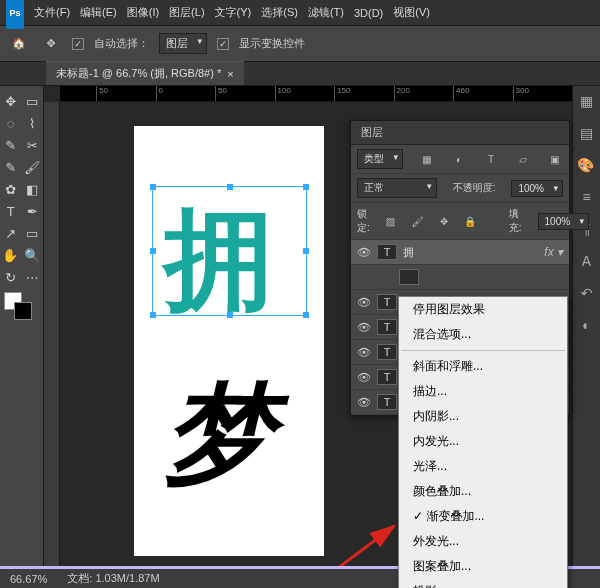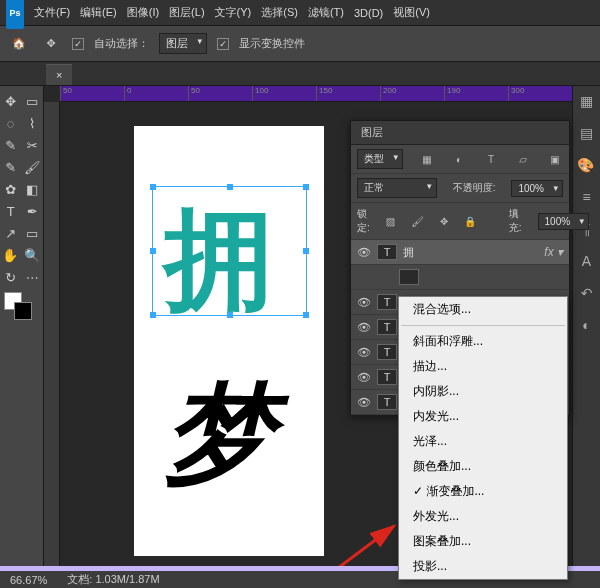--- a/index.html
+++ b/index.html
@@ -14,21 +14,21 @@
 .chk { width:12px; height:12px; border:1px solid #888; display:inline-flex; align-items:center; justify-content:center; color:#ddd; font-size:9px; }
 .tabbar { background:#323232; height:24px; display:flex; align-items:flex-end; padding-left:46px; border-bottom:1px solid #1a1a1a; }
 .doc-tab { background:#464646; padding:4px 10px; color:#ddd; font-size:11px; display:flex; gap:6px; align-items:center; border-top:1px solid #555; }
 .main { display:flex; height:calc(588px - 26px - 36px - 24px - 22px); }
 .tools { width:44px; background:#464646; border-right:1px solid #1a1a1a; display:grid; grid-template-columns:1fr 1fr; grid-auto-rows:22px; padding-top:4px; }
 .tool { display:flex; align-items:center; justify-content:center; color:#ccc; cursor:default; font-size:13px; }
 .swatches { grid-column:1/3; height:30px; position:relative; margin-top:4px; }
 .sw-fg { width:18px; height:18px; background:#fff; border:1px solid #888; position:absolute; left:4px; top:0; }
 .sw-bg { width:18px; height:18px; background:#000; border:1px solid #888; position:absolute; left:14px; top:10px; }
 .canvas-zone { flex:1; background:#282828; position:relative; overflow:hidden; }
-.ruler-h { position:absolute; top:0; left:16px; right:0; height:16px; background:#4c1d95; border-bottom:1px solid #1a1a1a; display:flex; font-size:8px; color:#888; }
+.ruler-h { position:absolute; top:0; left:16px; right:0; height:16px; background:#000000; border-bottom:1px solid #1a1a1a; display:flex; font-size:8px; color:#888;padding-left:36px; }
 .ruler-h span { flex:1; border-left:1px solid #555; padding-left:2px; }
 .ruler-v { position:absolute; left:0; top:16px; bottom:0; width:16px; background:#3c3c3c; border-right:1px solid #1a1a1a; }
 .canvas { position:absolute; left:90px; top:40px; width:190px; height:430px; background:#fff; }
 .canvas .big1 { font-family:"SimSun",serif; font-size:110px; color:#1aa89e; position:absolute; left:30px; top:60px; font-weight:bold; }
 .canvas .big2 { font-family:"SimSun",serif; font-size:110px; color:#000; position:absolute; left:30px; top:235px; font-weight:bold; font-style:italic; }
 .sel-box { position:absolute; left:108px; top:100px; width:155px; height:130px; border:1px solid #3af; pointer-events:none; }
 .sel-box i { position:absolute; width:6px; height:6px; background:#3af; }
 .sel-box i:nth-child(1){left:-3px;top:-3px;} .sel-box i:nth-child(2){right:-3px;top:-3px;}
 .sel-box i:nth-child(3){left:-3px;bottom:-3px;} .sel-box i:nth-child(4){right:-3px;bottom:-3px;}
 .sel-box i:nth-child(5){left:50%;top:-3px;margin-left:-3px;} .sel-box i:nth-child(6){left:50%;bottom:-3px;margin-left:-3px;}
@@ -44,21 +44,21 @@
 .layer-list { max-height:240px; overflow:hidden; }
 .layer { display:flex; align-items:center; padding:4px 6px; gap:6px; border-bottom:1px solid #3a3a3a; }
 .layer.selected { background:#5b5b5b; }
 .eye { width:14px; text-align:center; color:#ccc; }
 .thumb { width:20px; height:16px; background:#2a2a2a; border:1px solid #666; display:flex; align-items:center; justify-content:center; font-size:11px; color:#ccc; }
 .lname { flex:1; font-size:11px; color:#ddd; }
 .fx { color:#bbb; font-style:italic; font-size:12px; }
 .ctx-menu { position:absolute; right:32px; top:296px; width:170px; background:#eeeeee; border:1px solid #7a7a7a; box-shadow:2px 2px 6px rgba(0,0,0,.4); color:#000; font-size:12px; z-index:50; }
 .ctx-item { padding:4px 14px; cursor:default; }
 .ctx-sep { height:1px; background:#bfbfbf; margin:3px 2px; }
-.statusbar { height:22px; background:#3c3c3c; border-top:5px solid #c4b5fd; display:flex; align-items:center; padding:0 10px; gap:20px; font-size:11px; color:#ccc; position:absolute; bottom:0; left:0; right:0; }
+.statusbar { height:22px; background:#3c3c3c; border-top:3px solid #c4b5fd; display:flex; align-items:center; padding:0 10px; gap:20px; font-size:11px; color:#ccc; position:absolute; bottom:0; left:0; right:0; }
 </style>
 </head>
 <body>
 
 <div class="menubar">
   <div class="ps-logo">Ps</div>
   <span class="menu-item">文件(F)</span>
   <span class="menu-item">编辑(E)</span>
   <span class="menu-item">图像(I)</span>
   <span class="menu-item">图层(L)</span>
@@ -74,20 +74,21 @@
   <span class="icon-btn">✥</span>
   <span class="chk">✓</span>
   <span>自动选择：</span>
   <span class="dropdown">图层</span>
   <span class="chk">✓</span>
   <span>显示变换控件</span>
 </div>
 
 <div class="tabbar">
   <div class="doc-tab">
+    <span>未标题-1 @ 66.7% (拥, RGB/8#) *</span>
     <span>×</span>
   </div>
 </div>
 
 <div class="main">
   <div class="tools">
     <div class="tool">✥</div>
     <div class="tool">▭</div>
     <div class="tool">◌</div>
     <div class="tool">⌇</div>
@@ -112,21 +113,21 @@
   </div>
 
   <div class="canvas-zone">
     <div class="ruler-h">
       <span>50</span>
         <span>0</span>
         <span>50</span>
         <span>100</span>
         <span>150</span>
         <span>200</span>
-        <span>190</span>
+        <span>460</span>
         <span>300</span>
     </div>
     <div class="ruler-v"></div>
     <div class="canvas">
       <div class="big1">拥</div>
       <div class="big2">梦</div>
     </div>
     <div class="sel-box">
         <i></i>
         <i></i>
@@ -217,20 +218,21 @@
       </div>
       <div class="layer">
         <span class="eye">👁</span>
         <span class="thumb">T</span>
         <span class="lname"></span>
       </div>
     </div>
 </div>
 
 <div class="ctx-menu" id="ctx">
+    <div class="ctx-item">停用图层效果</div>
     <div class="ctx-item">混合选项...</div>
     <div class="ctx-sep"></div>
     <div class="ctx-item">斜面和浮雕...</div>
     <div class="ctx-item">描边...</div>
     <div class="ctx-item">内阴影...</div>
     <div class="ctx-item">内发光...</div>
     <div class="ctx-item">光泽...</div>
     <div class="ctx-item">颜色叠加...</div>
     <div class="ctx-item">✓ 渐变叠加...</div>
     <div class="ctx-item">外发光...</div>

